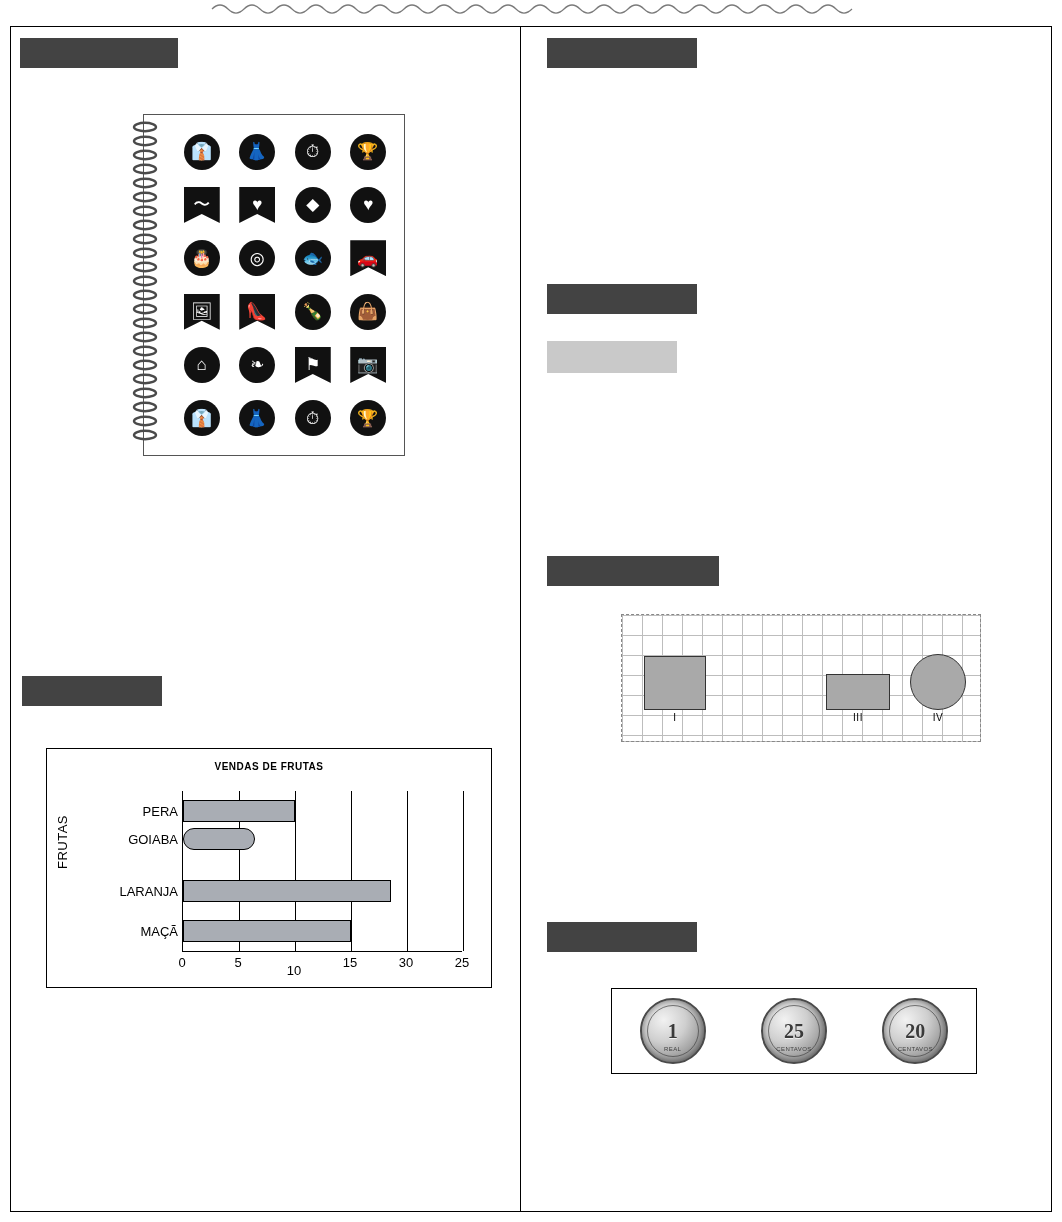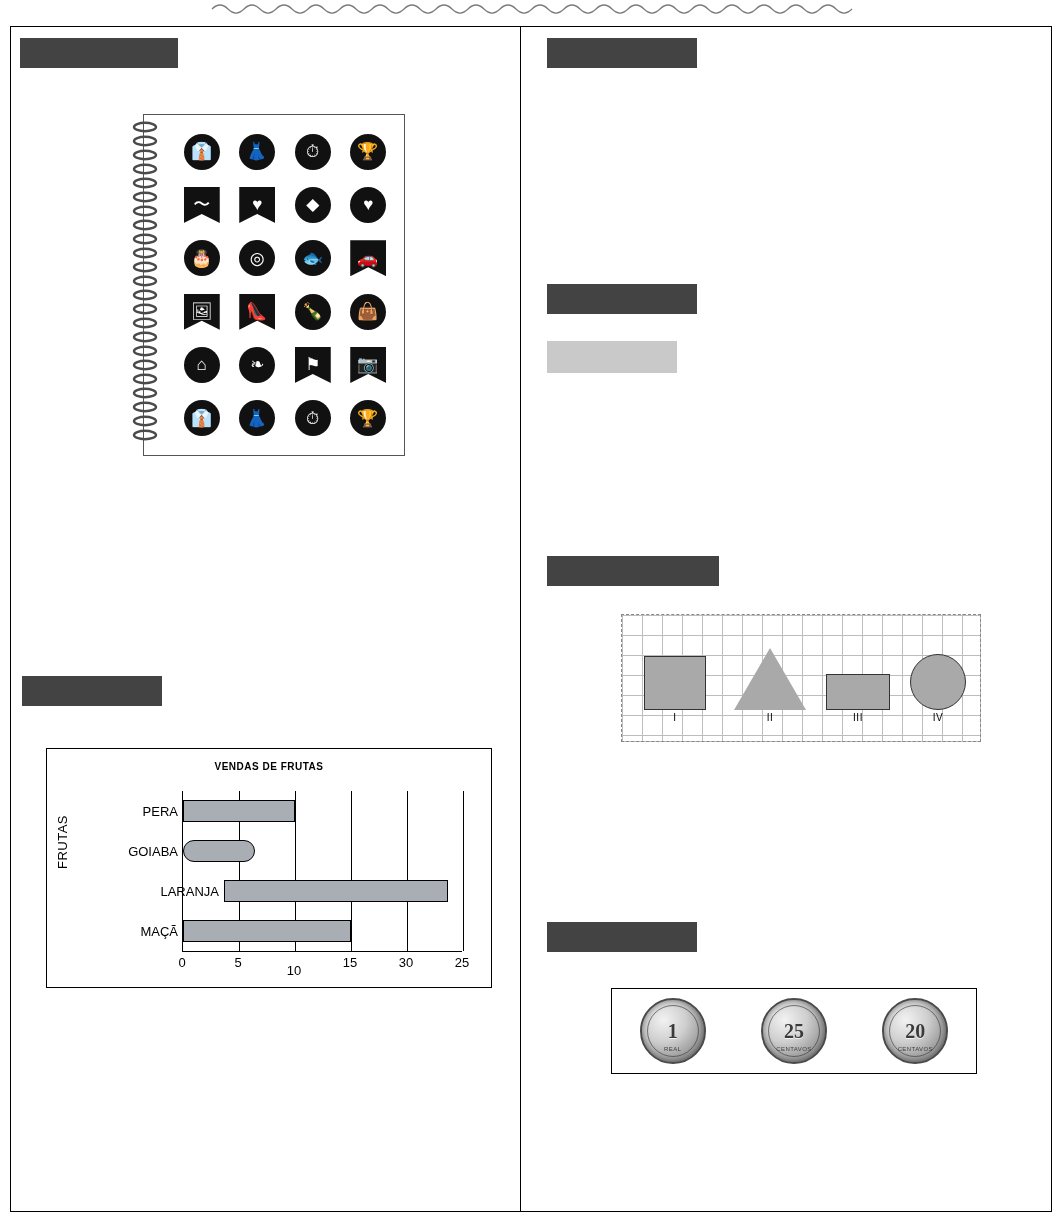--- a/index.html
+++ b/index.html
@@ -431,24 +431,24 @@
       <div class="chart-ylabel">FRUTAS</div>
       <div class="plot" id="plot-area">
           <div class="gridline" style="left: 56px;"></div>
           <div class="gridline" style="left: 112px;"></div>
           <div class="gridline" style="left: 168px;"></div>
           <div class="gridline" style="left: 224px;"></div>
           <div class="gridline" style="left: 280px;"></div>
           <div class="bar-row" style="top: 9px; width: 112px;">
             <span class="cat-label">PERA</span>
           </div>
-          <div class="bar-row" style="top: 49px; width: 72px; border-radius: 11px;">
+          <div class="bar-row" style="top: 37px; width: 72px; border-radius: 11px;">
             <span class="cat-label">GOIABA</span>
           </div>
-          <div class="bar-row" style="top: 89px; width: 224px; margin-left: 41px;">
+          <div class="bar-row" style="top: 89px; width: 208px;">
             <span class="cat-label">LARANJA</span>
           </div>
           <div class="bar-row" style="top: 129px; width: 168px;">
             <span class="cat-label">MAÇÃ</span>
           </div>
         </div>
       <div class="axis-x"></div>
       <div id="xticks">
           <div class="xtick" style="left: 135px;">0</div>
           <div class="xtick" style="left: 191px;">5</div>
@@ -470,24 +470,20 @@
 
   <div class="block bar-gray" style="left:16px; top:315px; width:130px;"></div>
 
   <div class="block bar-black" style="left:16px; top:530px; width:172px;"></div>
 
   <div class="block" style="left:90px; top:588px;">
     <div class="shapes-box">
       <div class="shape-item" style="left:22px;">
         <div class="sq"></div>
         <div class="shape-label">I</div>
-      </div>
-      <div class="shape-item" style="left:112px;">
-        <div class="tri"></div>
-        <div class="shape-label">II</div>
       </div>
       <div class="shape-item" style="left:204px;">
         <div class="rect"></div>
         <div class="shape-label">III</div>
       </div>
       <div class="shape-item" style="left:288px;">
         <div class="circ"></div>
         <div class="shape-label">IV</div>
       </div>
     </div>

